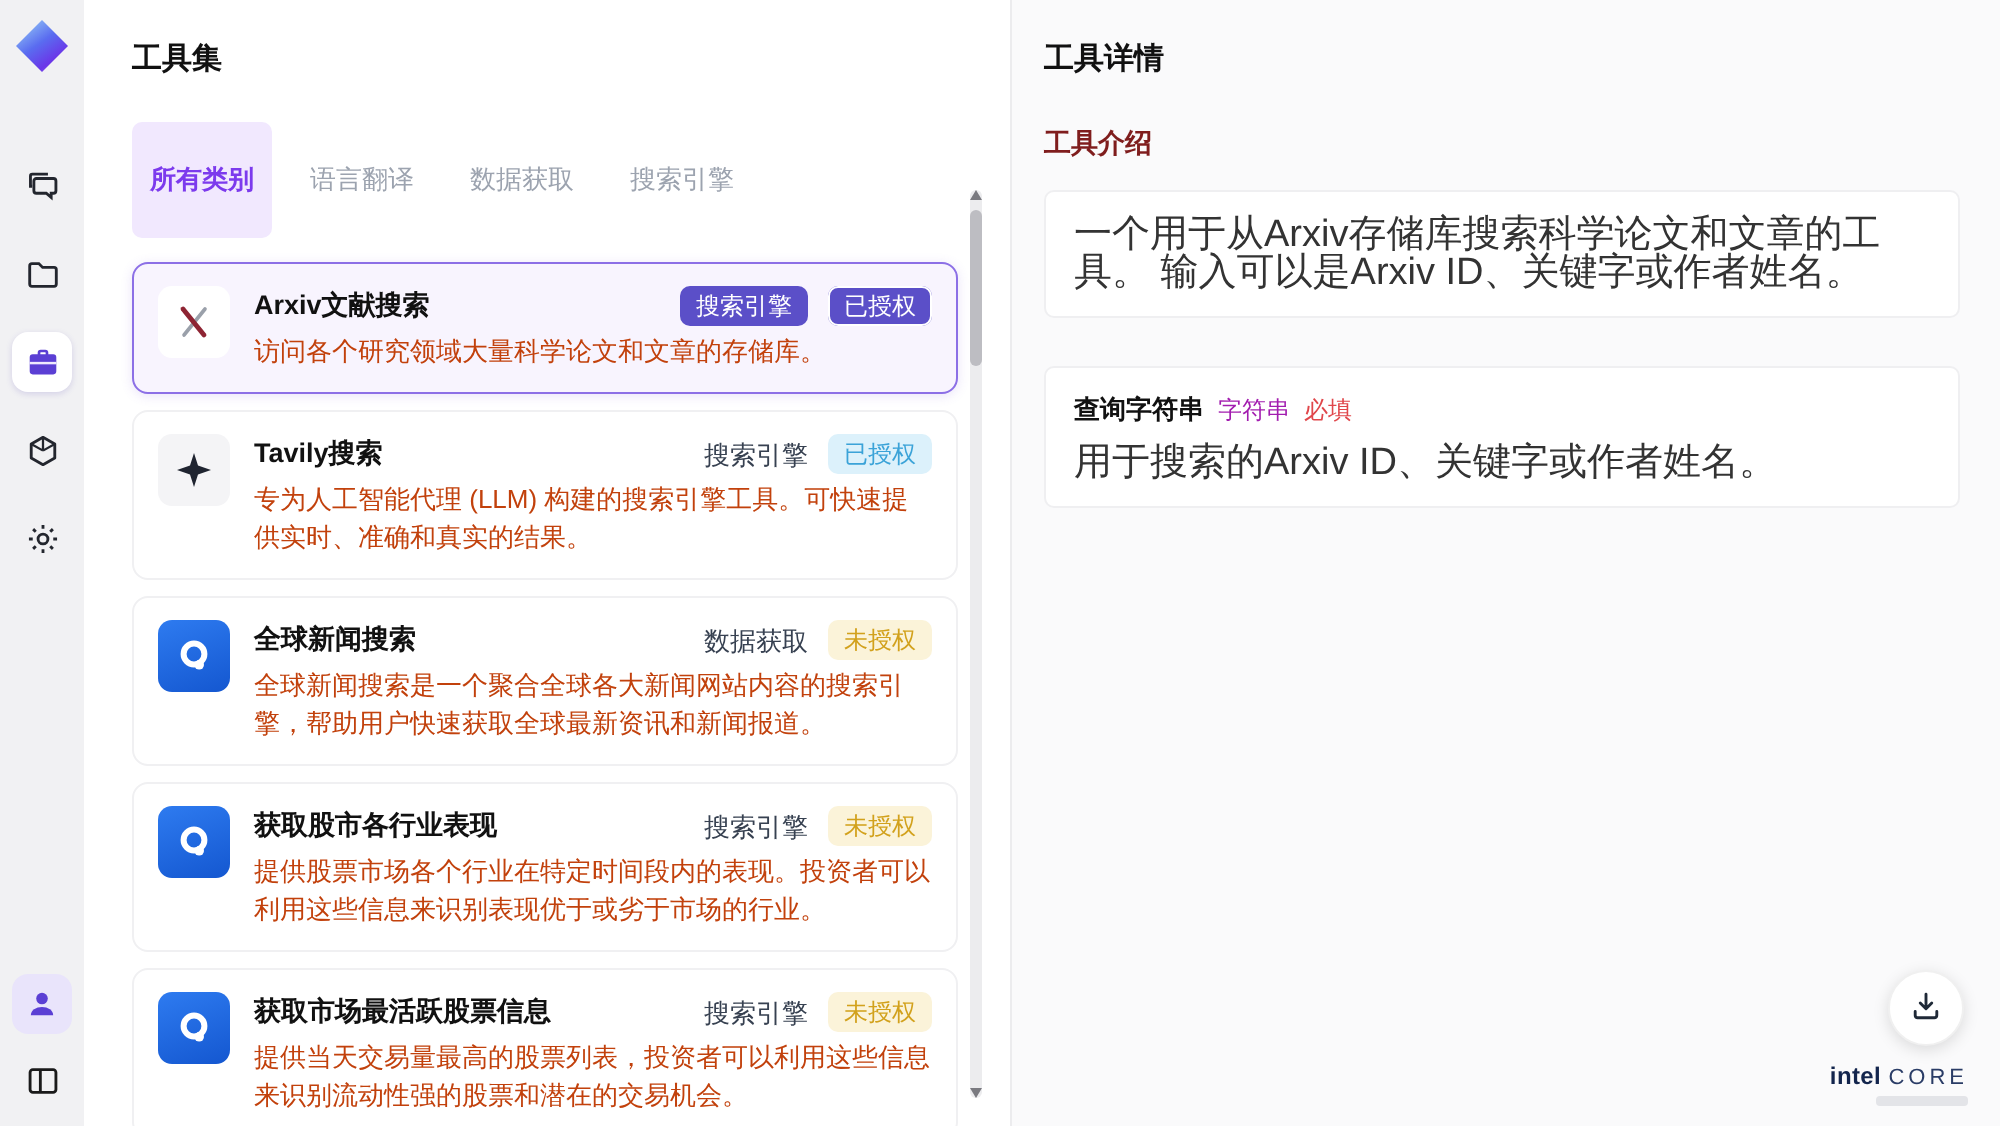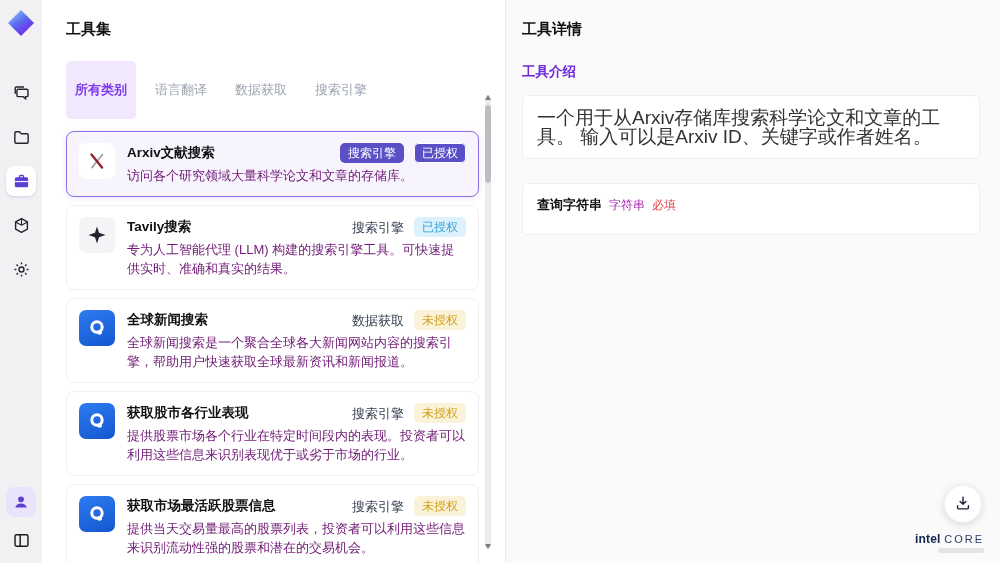--- a/index.html
+++ b/index.html
@@ -68,38 +68,38 @@
   .t-badges { margin-left:auto; display:flex; gap:10px; align-items:center; flex-shrink:0; }
   .cat  { font-size:13px; color:#374151; line-height:19px; white-space:nowrap; }
   .cat-sel {
     background:var(--accent); color:#fff; font-size:12px; padding:3px 8px;
     border-radius:5px; line-height:14px;
   }
   .auth { font-size:12px; padding:3px 8px; border-radius:5px; line-height:14px; white-space:nowrap; }
   .auth-sel { background:var(--accent); color:#fff; box-shadow:0 0 0 1px #fff inset; }
   .auth-yes { background:var(--auth-blue-bg); color:var(--auth-blue); }
   .auth-no  { background:var(--warn-bg); color:var(--warn); }
-  .t-desc { font-size:13px; color:#701a75; line-height:19px; margin-top:3px; }
+  .t-desc { font-size:13px; color:#c2410c; line-height:19px; margin-top:3px; }
 
   .scrollbar {
     position:absolute; right:14px; top:95px; bottom:14px; width:6px;
     background:#ECECEE; border-radius:3px; cursor:pointer;
   }
   .scroll-thumb { position:absolute; top:10px; left:0; width:6px; height:78px; background:#BDBDC2; border-radius:3px; }
   .scroll-arrow { position:absolute; left:0; width:0; height:0; border-left:3px solid transparent; border-right:3px solid transparent; }
   .scroll-arrow.up   { top:0;  border-bottom:5px solid #7A7A80; }
   .scroll-arrow.down { bottom:0; border-top:5px solid #7A7A80; }
 
   
   .detail-panel {
     flex:1; background:#FAFAFB; border-left:1px solid #ECECEE;
     padding:20px 20px 0 16px; position:relative; height:100%;
   }
   .detail-title { font-size:15px; font-weight:bold; color:#111; margin-bottom:24px; }
-  .section-h { font-size:13.5px; font-weight:bold; color:#6d28d9; margin-bottom:14px; }
+  .section-h { font-size:13.5px; font-weight:bold; color:#7f1d1d; margin-bottom:14px; }
   .box {
     background:#fff; border:1px solid #EFEFF1; border-radius:5px;
     padding:12px 14px; margin-bottom:24px;
   }
   .box p { font-size:19px; color:#333; line-height:19px; }
   .param-head { display:flex; align-items:baseline; gap:7px; margin-bottom:8px; }
   .p-name { font-size:13px; font-weight:bold; color:#111; }
   .p-type { font-size:12px; color:#a21caf;font-family:Liberation Mono, monospace; }
   .p-req  { font-size:12px; color:var(--red); }
   .p-desc { font-size:13px; color:#4B5563; }
@@ -311,20 +311,21 @@
     <div class="box">
       <p>一个用于从Arxiv存储库搜索科学论文和文章的工具。 输入可以是Arxiv ID、关键字或作者姓名。</p>
     </div>
 
     <div class="box">
       <div class="param-head">
         <span class="p-name">查询字符串</span>
         <span class="p-type">字符串</span>
         <span class="p-req">必填</span>
       </div>
+      <p class="p-desc">用于搜索的Arxiv ID、关键字或作者姓名。</p>
     </div>
 
     <button class="download-btn">
       <span>
         <svg width="18" height="18" viewBox="0 0 20 20" fill="none" stroke="#1F2937" stroke-width="1.6" stroke-linecap="round" stroke-linejoin="round">
           <path d="M10 3.5v8M10 11.5l-3.2-3.2M10 11.5l3.2-3.2"></path>
           <path d="M4 13v2.2A1.3 1.3 0 0 0 5.3 16.5h9.4A1.3 1.3 0 0 0 16 15.2V13"></path>
         </svg>
       </span>
     </button>

